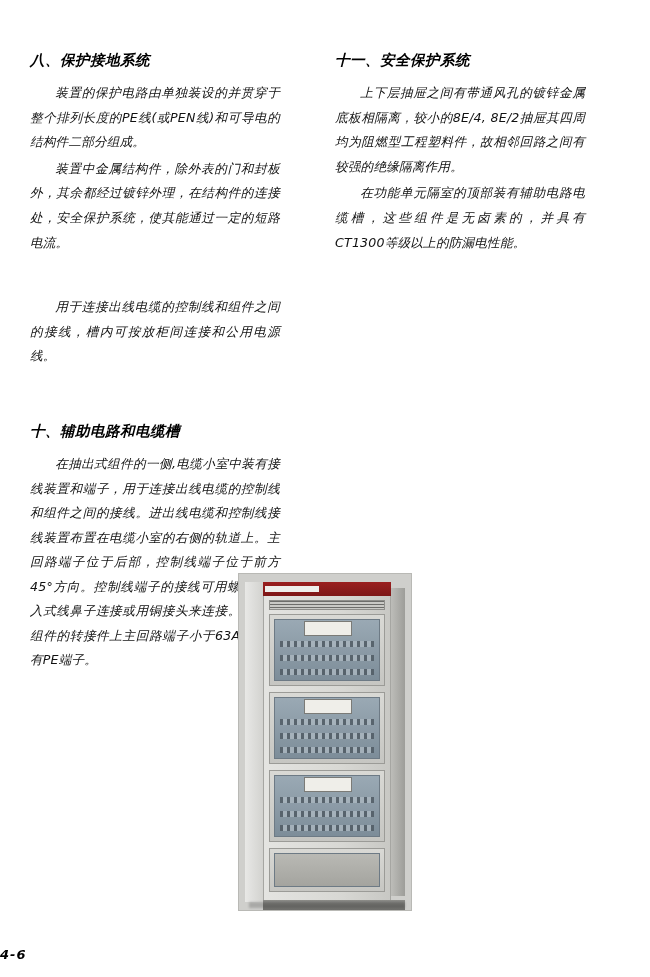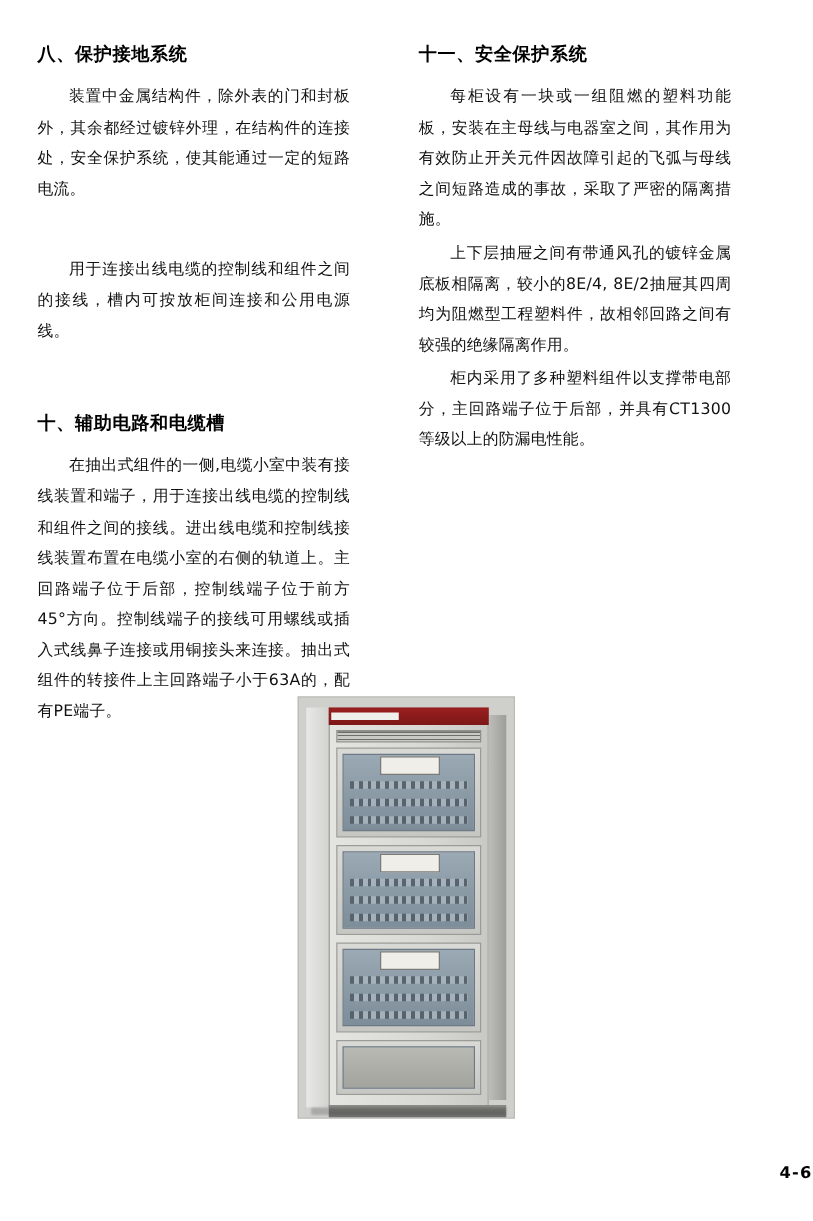--- a/index.html
+++ b/index.html
@@ -10,23 +10,24 @@
     width: 650px;
     height: 977px;
     background: #ffffff;
     font-family: "DejaVu Sans", "Liberation Sans", sans-serif;
     color: #1a1a1a;
     position: relative;
     overflow: hidden;
   }
   .page {
     position: absolute;
-    left: 0; top: 0;
+    left: 0; top: 16px;
     width: 650px;
     height: 810px;
+    font-style: italic;
   }
   .columns {
     position: absolute;
     left: 0;
     top: 34px;
     width: 650px;
     display: flex;
     flex-direction: row;
     justify-content: flex-start;
   }
@@ -161,38 +162,39 @@
     left: 10px; bottom: 2px;
     width: 156px; height: 6px;
     background: rgba(0,0,0,0.18);
     filter: blur(1px);
   }
   .page-number {
     position: absolute;
     left: 0;
     top: 931px;
     width: 650px;
-    text-align: right;
+    text-align: left;
     font-size: 13px;
     font-weight: bold;
     color: #000;
     letter-spacing: 1px;
   }
 </style>
 </head>
 <body>
 
 <div class="page">
 
   <div class="columns">
 
     <div class="col col-left">
 
       <div class="section">
         <h2 class="section-heading">八、保护接地系统</h2>
+        <p class="para">装置的保护电路由单独装设的并贯穿于整个排列长度的PE线(或PEN线)和可导电的结构件二部分组成。</p>
         <p class="para">装置中金属结构件，除外表的门和封板外，其余都经过镀锌外理，在结构件的连接处，安全保护系统，使其能通过一定的短路电流。</p>
       </div>
 
       <div class="spacer-md"></div>
 
       <div class="section">
         <p class="para">用于连接出线电缆的控制线和组件之间的接线，槽内可按放柜间连接和公用电源线。</p>
       </div>
 
       <div class="spacer-lg"></div>
@@ -201,23 +203,22 @@
         <h2 class="section-heading">十、辅助电路和电缆槽</h2>
         <p class="para">在抽出式组件的一侧,电缆小室中装有接线装置和端子，用于连接出线电缆的控制线和组件之间的接线。进出线电缆和控制线接线装置布置在电缆小室的右侧的轨道上。主回路端子位于后部，控制线端子位于前方45°方向。控制线端子的接线可用螺线或插入式线鼻子连接或用铜接头来连接。抽出式组件的转接件上主回路端子小于63A的，配有PE端子。</p>
       </div>
 
     </div>
 
     <div class="col col-right">
 
       <div class="section">
         <h2 class="section-heading">十一、安全保护系统</h2>
-        <p class="para">每柜设有一块或一组阻燃的塑料功能板，安装在主母线与电器室之间，其作用为有效防止开关元件因故障引起的飞弧与母线之间短路造成的事故，采取了严密的隔离措施。</p>
         <p class="para">上下层抽屉之间有带通风孔的镀锌金属底板相隔离，较小的8E/4, 8E/2抽屉其四周均为阻燃型工程塑料件，故相邻回路之间有较强的绝缘隔离作用。</p>
-        <p class="para">柜内采用了多种塑料组件以支撑带电部分，主回路端子位于后部，并具有CT1300等级以上的防漏电性能。</p>
+        <p class="para">在功能单元隔室的顶部装有辅助电路电缆槽，这些组件是无卤素的，并具有CT1300等级以上的防漏电性能。</p>
       </div>
 
     </div>
 
   </div>
 
   <div class="figure-wrap">
     <div class="cabinet-photo">
       <div class="cab-left"></div>
       <div class="cab-body"></div>

